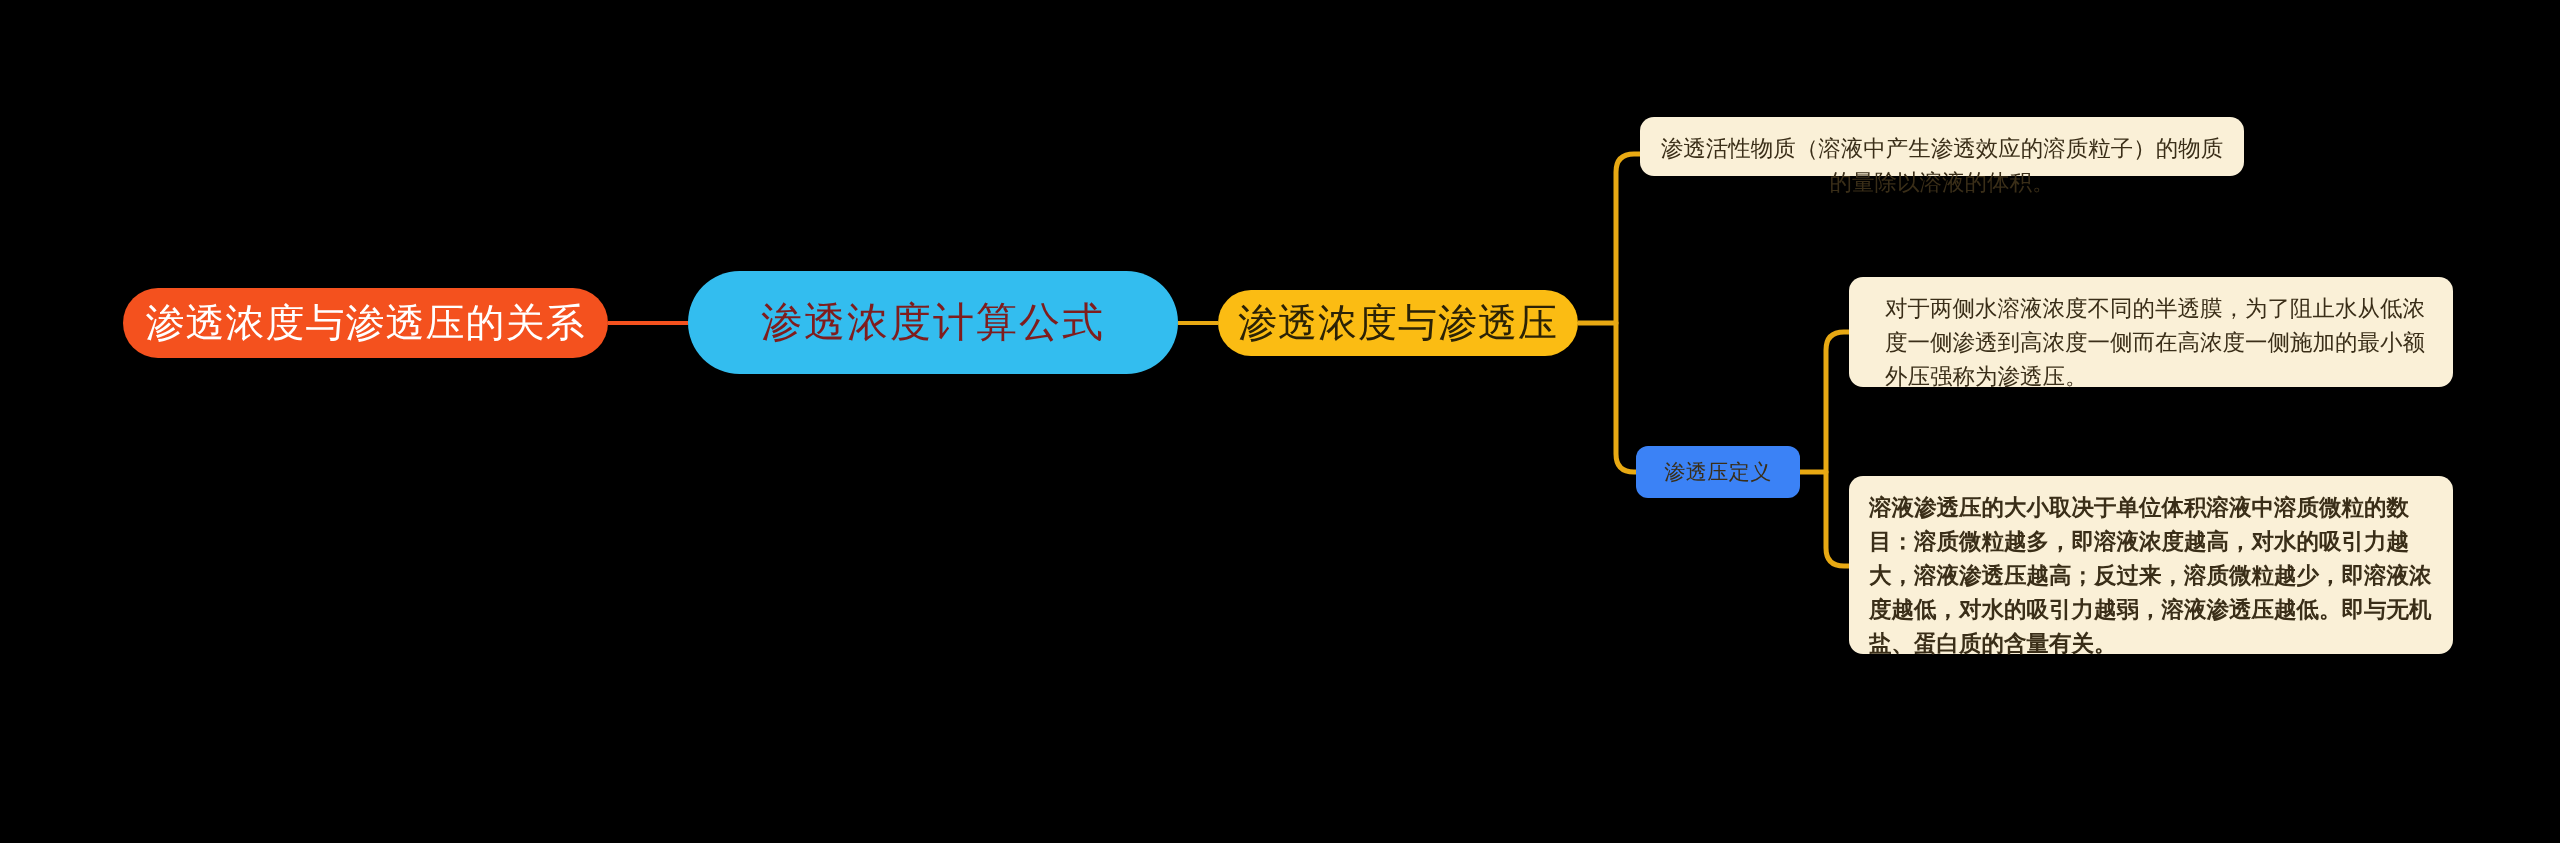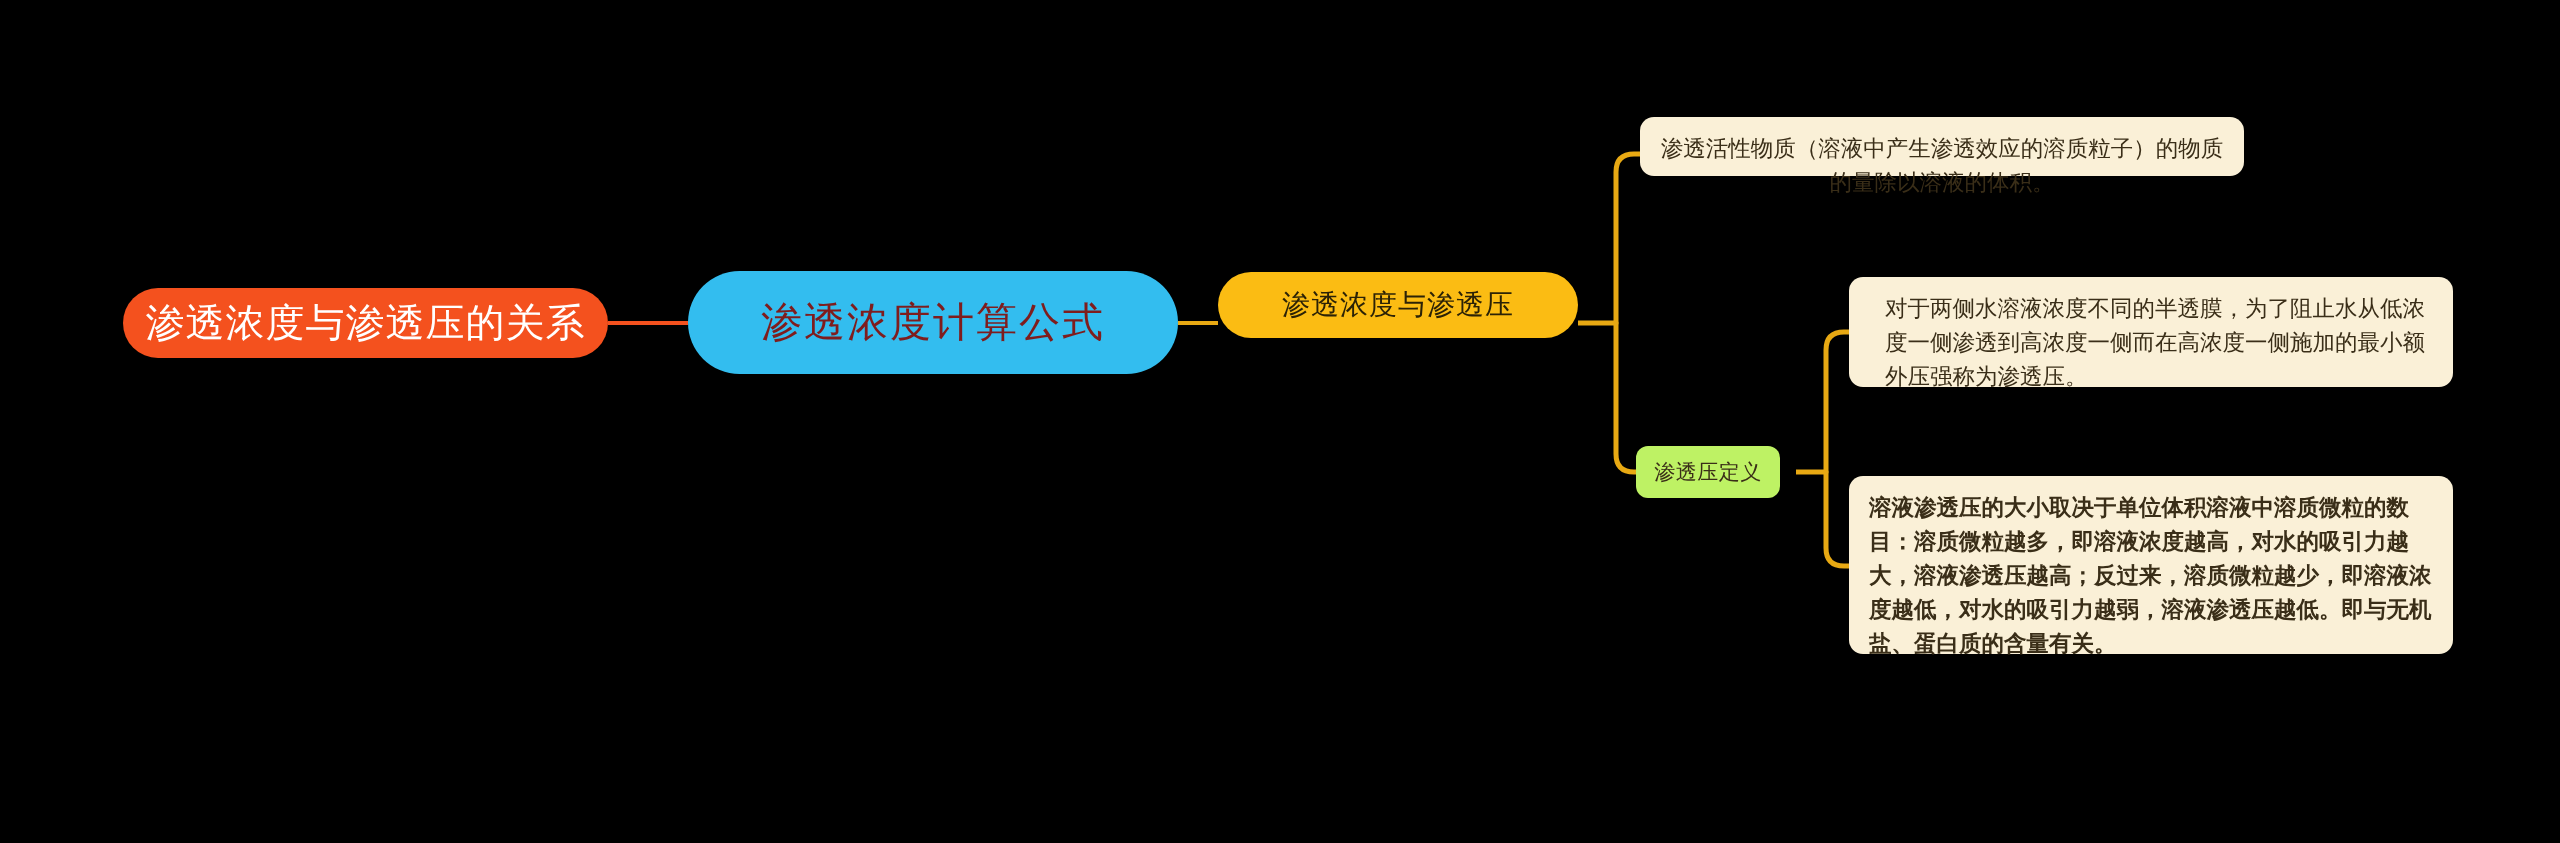--- a/index.html
+++ b/index.html
@@ -56,36 +56,36 @@
     height: 103px;
     background: #33BDEF;
     border-radius: 52px;
     color: #7f1d1d;
     font-size: 41px;
     letter-spacing: 2px;
   }
   
   .node-sub {
     left: 1218px;
-    top: 272px;
+    top: 290px;
     width: 360px;
     height: 66px;
     background: #FBBC13;
     border-radius: 34px;
     color: #2B2206;
-    font-size: 28px;
+    font-size: 39px;
     letter-spacing: 1px;
   }
   
   .node-chip {
     left: 1636px;
     top: 446px;
-    width: 144px;
+    width: 164px;
     height: 52px;
-    background: #bef264;
+    background: #3b82f6;
     border-radius: 12px;
     color: #3A2E18;
     font-size: 21px;
     letter-spacing: 0.5px;
   }
   
   .note {
     position: absolute;
     box-sizing: border-box;
     background: #FAF0D7;

